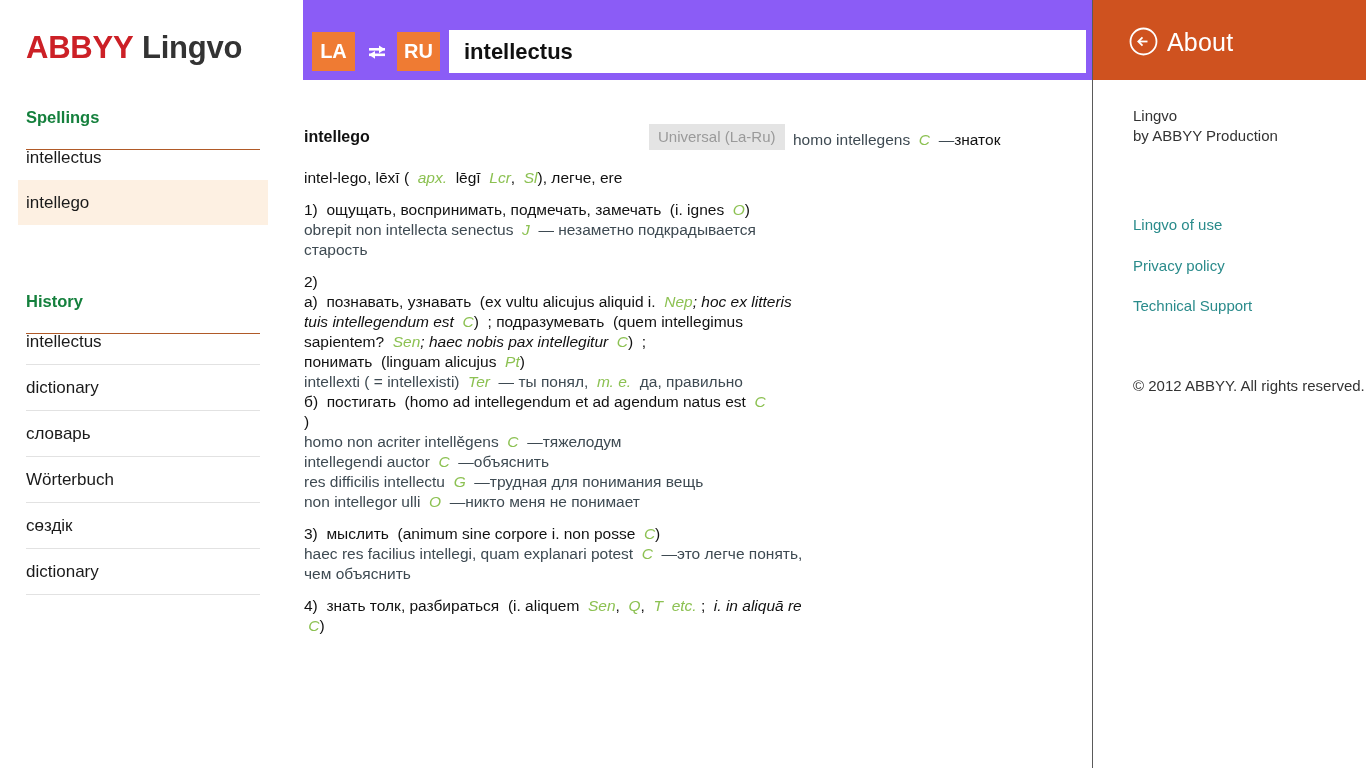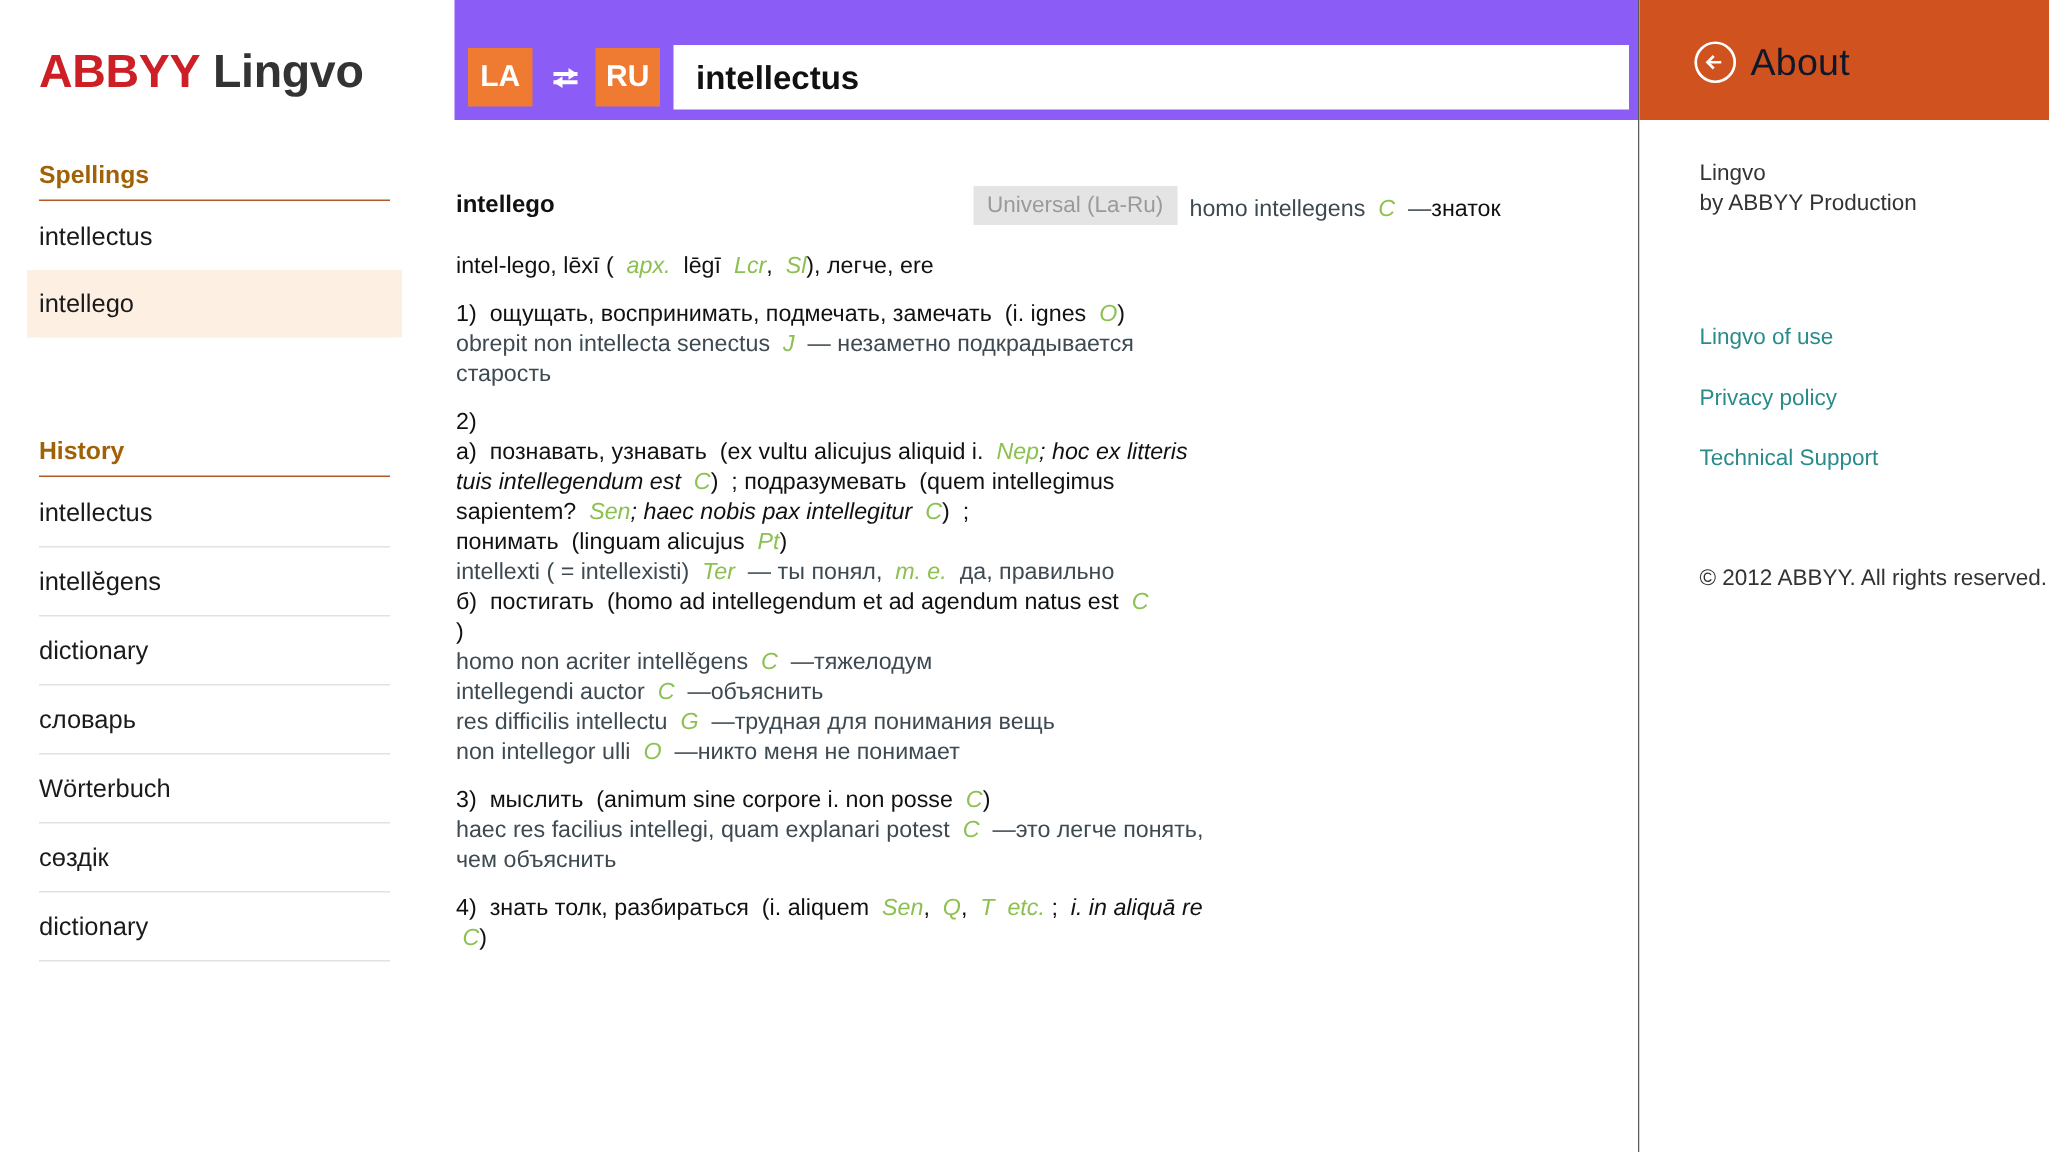--- a/index.html
+++ b/index.html
@@ -34,22 +34,22 @@
   }
   #brand .brand-abbyy { color: #cc2026; font-weight: bold; }
   #brand .brand-lingvo { color: #333333; font-weight: bold; }
 
   .panel-title {
     position: absolute;
     left: 26px;
     width: 234px;
     font-size: 16.5px;
     font-weight: bold;
-    color: #a16207;
-    padding-bottom: 6px;
+    color: #15803d;
+    padding-bottom: 22px;
     border-bottom: 1px solid #b05a28;
   }
   #spellings-title { top: 108px; }
   #history-title { top: 292px; }
 
   .list {
     position: absolute;
     left: 26px;
     width: 234px;
   }
@@ -194,21 +194,21 @@
   }
   #about-back {
     position: absolute;
     left: 36px; top: 27px;
     width: 29px; height: 29px;
     cursor: pointer;
   }
   #about-title {
     position: absolute;
     left: 74px; top: 28px;
-    color: #0f172a;
+    color: #ffffff;
     font-size: 25px;
     font-weight: normal;
     letter-spacing: 0.2px;
     text-align: center;
   }
   #about-product {
     position: absolute;
     left: 40px; top: 106px;
     font-size: 15px;
     line-height: 20px;
@@ -247,21 +247,20 @@
 
     <div class="panel-title" id="spellings-title">Spellings</div>
     <div class="list" id="spellings-list">
       <div class="list-item">intellectus</div>
       <div class="list-item selected">intellego</div>
     </div>
 
     <div class="panel-title" id="history-title">History</div>
     <div class="list" id="history-list">
       <div class="list-item">intellectus</div>
-      <div class="list-item">intellĕgens</div>
       <div class="list-item">dictionary</div>
       <div class="list-item">словарь</div>
       <div class="list-item">Wörterbuch</div>
       <div class="list-item">сөздік</div>
       <div class="list-item">dictionary</div>
     </div>
   </div>
 
   <div id="topbar">
     <div id="lang-from">LA</div>

